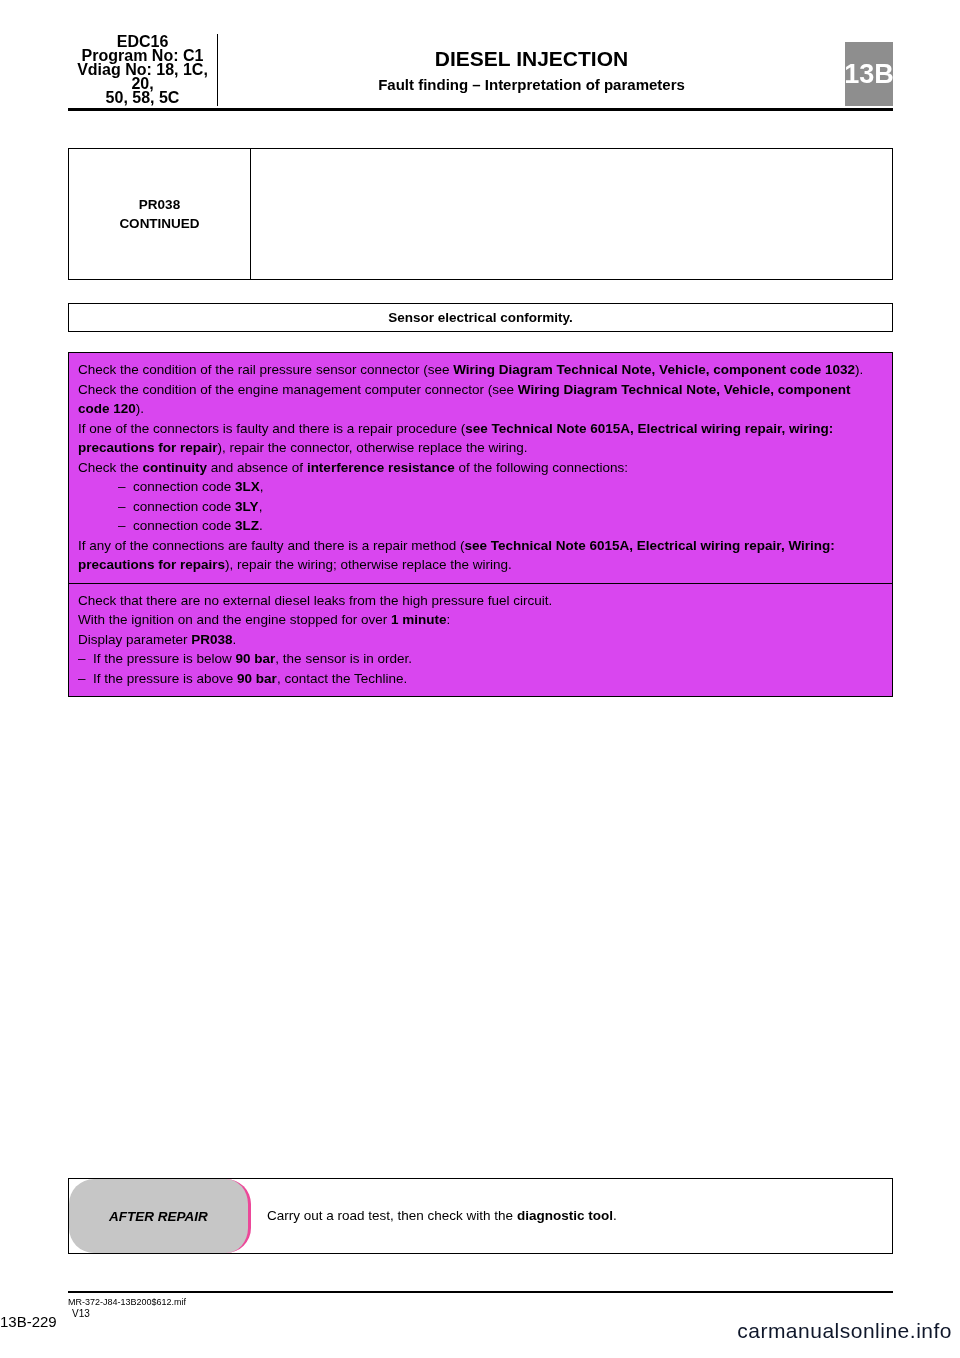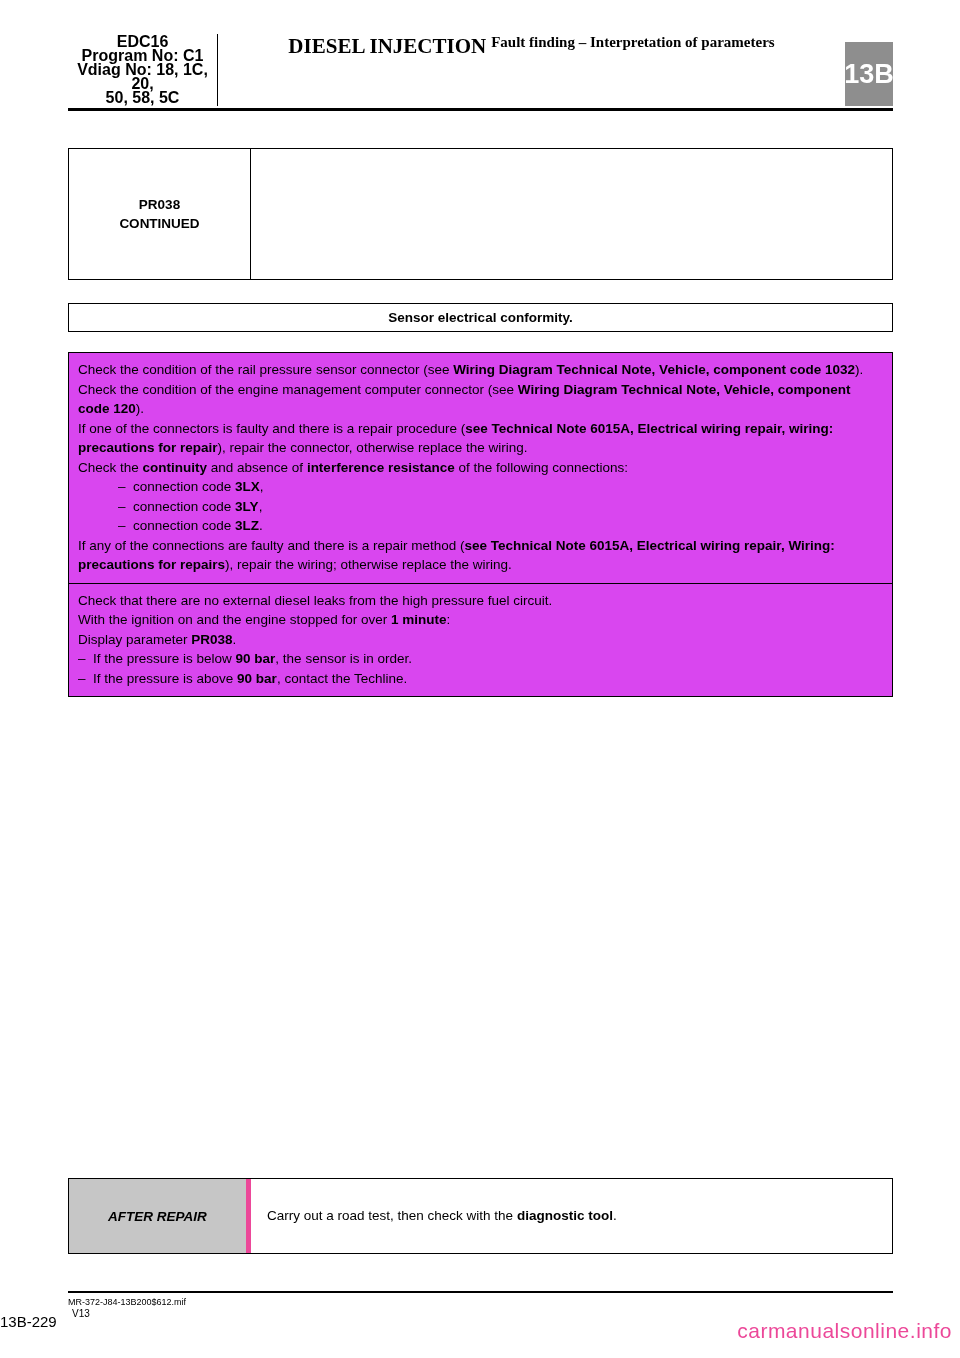--- a/index.html
+++ b/index.html
@@ -4,21 +4,21 @@
 <style>
   * { box-sizing: border-box; margin: 0; padding: 0; }
   html, body { background: #ffffff; }
   body { font-family: "Liberation Sans", sans-serif; color: #000; }
   .page { position: relative; width: 960px; height: 1358px; background: #fff; overflow: hidden; }
 
   
   .header { position: absolute; left: 68px; top: 34px; width: 825px; height: 72px; display: flex; align-items: stretch; }
   .ref-block { width: 149px; display: flex; flex-direction: column; justify-content: center; text-align: center; font-weight: bold; font-size: 16px; line-height: 14px; }
   .header-vline { width: 1px; background: #000; }
-  .title-block { flex: 1; display: flex; flex-direction: row; justify-content: center; text-align: center; gap: 5px; font-family: Liberation Serif, serif; }
+  .title-block { flex: 1; display: flex; flex-direction: column; justify-content: center; text-align: center; gap: 5px; }
   .doc-title { font-size: 21px; font-weight: bold; }
   .doc-subtitle { font-size: 15px; font-weight: bold; }
   .section-box { width: 48px; height: 64px; margin-top: 8px; background: #8e8e8e; color: #fff; font-size: 27px; font-weight: bold; display: flex; align-items: center; justify-content: center; }
   .header-rule { position: absolute; left: 68px; top: 108px; width: 825px; height: 3px; background: #000; }
 
   
   .pr-table { position: absolute; left: 68px; top: 148px; width: 825px; height: 132px; border: 1px solid #000; display: flex; }
   .pr-left { width: 182px; border-right: 1px solid #000; display: flex; flex-direction: column; justify-content: center; align-items: center; font-weight: bold; font-size: 13.5px; line-height: 19px; }
   .pr-right { flex: 1; }
 
@@ -26,29 +26,29 @@
   .section-heading-box { position: absolute; left: 68px; top: 303px; width: 825px; height: 29px; border: 1px solid #000; display: flex; align-items: center; justify-content: center; font-weight: bold; font-size: 13.5px; }
 
   
   .procedure-stack { position: absolute; left: 68px; top: 352px; width: 825px; }
   .text-box { border: 1px solid #000; padding: 7px 9px 8px 9px; font-size: 13.5px; line-height: 19.5px; background: #d946ef; }
   .text-box + .text-box { margin-top: -1px; }
   .para.indent { padding-left: 40px; }
 
   
   .after-repair { position: absolute; left: 68px; top: 1178px; width: 825px; height: 76px; border: 1px solid #000; display: flex; }
-  .after-repair-label { width: 182px; border-right: 5px solid #ec4899; background: #c6c6c6; display: flex; align-items: center; justify-content: center; font-weight: bold; font-style: italic; font-size: 13.5px; }
+  .after-repair-label { width: 182px; border-right: 3px solid #ec4899; background: #c6c6c6; display: flex; align-items: center; justify-content: center; font-weight: bold; font-style: italic; font-size: 13.5px; border-radius: 25px; }
   .after-repair-text { flex: 1; display: flex; align-items: center; padding: 0 16px; font-size: 13.5px; line-height: 19.5px; text-align: center; }
 
   
   .footer-rule { position: absolute; left: 68px; top: 1291px; width: 825px; height: 2px; background: #000; }
   .footer-file { position: absolute; left: 68px; top: 1297px; font-size: 9px; }
   .footer-version { position: absolute; left: 72px; top: 1308px; font-size: 10px; }
   .footer-page { position: absolute; left: 0; top: 1313px; width: 960px; text-align: left; font-size: 15px; }
-  .watermark { position: absolute; right: 8px; top: 1319px; font-size: 21px; color: #ec4899; letter-spacing: 0.5px; }
+  .watermark { position: absolute; right: 8px; top: 1319px; font-size: 21px; color: #0f172a; letter-spacing: 0.5px; }
 </style>
 </head>
 <body>
 
 <div class="page">
 
   <div class="header">
     <div class="ref-block">
       <div>EDC16</div>
       <div>Program No: C1</div>

